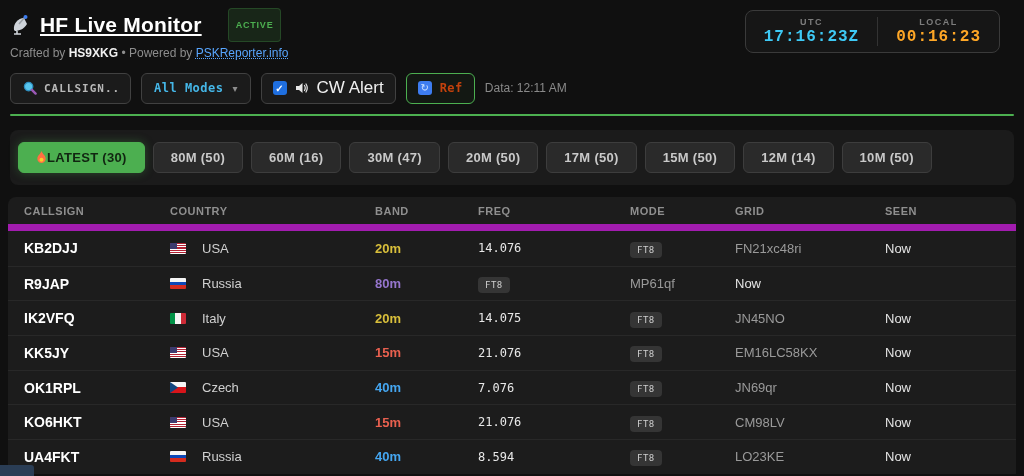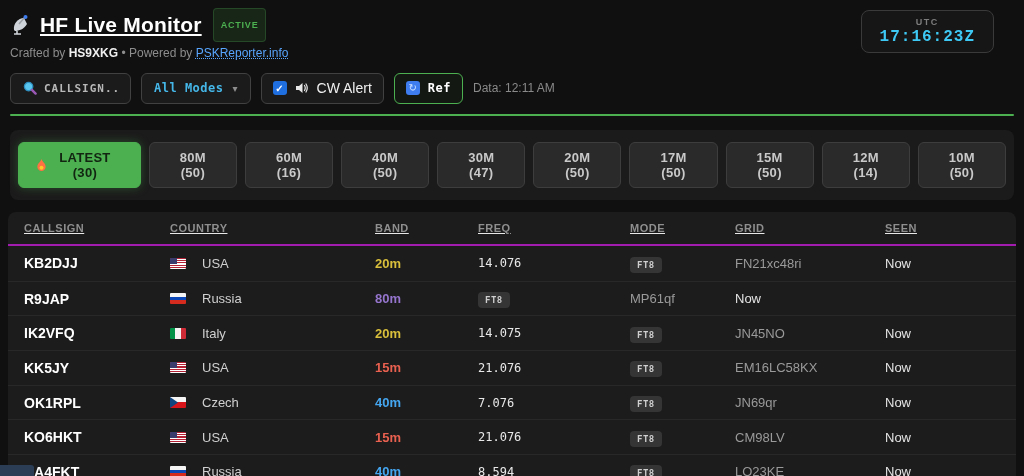--- a/index.html
+++ b/index.html
@@ -13,29 +13,29 @@
   .mono { font-family:Liberation Mono, monospace; }
 
   
   .header { display:flex; justify-content:space-between; align-items:flex-start; padding:8px 10px 0 10px; }
   .title-block { }
   .title-row { display:flex; align-items:center; gap:8px; }
   .app-icon { width:22px; height:22px; display:inline-flex; }
   .app-title { font-size:21px; font-weight:bold; color:#ffffff; letter-spacing:.2px;text-decoration:underline; }
   .status-badge {
     background:rgba(76,175,80,.14); color:#4caf50; border:1px solid rgba(76,175,80,.25);
-    font-size:9px; font-weight:bold; letter-spacing:.8px; padding:11px 7px; border-radius:4px; margin-left:3px;
+    font-size:9px; font-weight:bold; letter-spacing:.8px; padding:11px 7px; border-radius:4px; margin-left:18px;
   }
   .credit-line { margin-top:4px; font-size:12px; color:#8d8d8d; }
   .credit-line .author { color:#f0f0f0; font-weight:bold; }
   .credit-line .link { color:#58a6ff; text-decoration:underline dotted; cursor:pointer; }
 
   .clock-panel {
     display:flex; align-items:flex-end; background:#161616; border:1px solid #3a3a3a;
-    border-radius:8px; padding:6px 0; margin:2px 20px 0 0;
+    border-radius:8px; padding:6px 0; margin:2px 14px 0 0;
   }
   .clock-cell { padding:0 18px; text-align:center; }
   .clock-cell + .clock-cell { border-left:1px solid #333; }
   .clock-label { font-size:9px; color:#7d7d7d; letter-spacing:1.5px; font-weight:bold; }
   .clock-time { font-size:16px; font-weight:bold; letter-spacing:1px; margin-top:1px; }
   .clock-time.utc { color:#3ec9f5; }
   .clock-time.local { color:#ffa726; }
 
   
   .toolbar { display:flex; align-items:center; gap:10px; padding:0 10px; margin-top:12px; height:32px; }
@@ -56,30 +56,30 @@
   .mode-select .sel-text { font-family:"DejaVu Sans Mono", monospace; font-size:12px; font-weight:bold; color:#45b7e8; letter-spacing:.5px; }
   .chevron { color:#8d8d8d; font-size:10px; }
   .cw-group {
     display:flex; align-items:center; gap:8px; background:#1b1b1b; border:1px solid #414141;
     border-radius:6px; padding:0 11px; height:31px; cursor:pointer;
   }
   .checkbox {
     width:14px; height:14px; background:#1f6fe0; border-radius:3px; display:inline-flex;
     align-items:center; justify-content:center; color:#fff; font-size:10px; font-weight:bold;
   }
-  .cw-label { font-size:14px; color:#f0f0f0; }
+  .cw-label { font-size:17px; color:#f0f0f0; }
   .ref-button {
     display:flex; align-items:center; gap:8px; background:rgba(76,175,80,.05); border:1px solid #4caf50;
     border-radius:6px; padding:0 11px; height:31px; cursor:pointer;
   }
   .ref-icon {
     width:14px; height:14px; background:#3d7df0; border-radius:3px; color:#cfe3ff;
     display:inline-flex; align-items:center; justify-content:center; font-size:10px; line-height:1;
   }
-  .ref-label { font-family:"DejaVu Sans Mono", monospace; font-size:12px; font-weight:bold; color:#ffffff; letter-spacing:.5px; }
+  .ref-label { font-family:"DejaVu Sans Mono", monospace; font-size:12px; font-weight:bold; color:#c2410c; letter-spacing:.5px; }
   .data-status { font-size:12px; color:#8a8a8a; }
 
   .green-divider { height:2px; background:#4caf50; margin:10px 10px 0 10px; border-radius:1px; }
 
   
   .band-bar {
     margin:14px 10px 0 10px; background:#1b1b1b; border-radius:8px;
     padding:12px 8px; display:flex; gap:8px; align-items:center;
   }
   .band-btn {
@@ -91,36 +91,36 @@
     background:#4caf50; border-color:#4caf50; color:#112511;
     box-shadow:0 0 10px rgba(76,175,80,.35);
   }
 
   
   .table-card { margin:12px 8px 0 8px; background:#1c1c1c; border-radius:8px 8px 0 0; overflow:hidden; }
   .trow {
     display:grid; grid-template-columns:146px 205px 103px 152px 105px 150px 1fr;
     align-items:center;
   }
-  .thead { height:34px; border-bottom:2px solid #a21caf;text-decoration:underline; }
+  .thead { height:34px; border-bottom:7px solid #a21caf; }
   .thead .cell { font-size:11px; font-weight:bold; color:#8f8f8f; letter-spacing:.5px; }
   .cell { padding-left:16px; white-space:nowrap; overflow:hidden; }
   .data-row { height:34.7px; cursor:pointer; }
   .data-row + .data-row { border-top:1px solid #282828; }
   .c-callsign { font-size:14px; font-weight:bold; color:#ffffff; }
   .c-country { display:flex; align-items:center; gap:16px; font-size:13px; color:#d0d0d0; }
   .c-band { font-size:13px; font-weight:bold; }
   .c-band[data-band="20m"] { color:#d9bf3b; }
   .c-band[data-band="80m"] { color:#9575cd; }
   .c-band[data-band="15m"] { color:#e8604f; }
   .c-band[data-band="40m"] { color:#45a6f0; }
   .c-freq { font-family:"DejaVu Sans Mono", monospace; font-size:12px; color:#e8e8e8; }
   .mode-badge {
     display:inline-block; background:#353535; color:#cfcfcf; border-radius:4px;
-    font-family:"DejaVu Sans Mono", monospace; font-size:9px; font-weight:bold;
+    font-family:"DejaVu Sans Mono", monospace; font-size:9px; font-weight:normal;
     letter-spacing:.5px; padding:3px 7px;
   }
   .c-grid { font-size:13px; color:#9a9a9a; }
   .c-seen { font-size:13px; color:#e4e4e4; }
 
   
   .flag { width:16px; height:11px; display:inline-block; border-radius:1px; position:relative; overflow:hidden; flex:none; background:#555; }
   .flag[data-flag="us"] { background:repeating-linear-gradient(180deg, #b22234 0 1.1px, #fff 1.1px 2.2px); }
   .flag[data-flag="us"]::after { content:""; position:absolute; left:0; top:0; width:7px; height:6px; background:#3c3b6e; }
   .flag[data-flag="ru"] { background:linear-gradient(180deg, #f5f5f5 0 33%, #0c47b7 33% 66%, #d52b1e 66% 100%); }
@@ -155,20 +155,24 @@
       <span>Powered by</span>
       <span class="link">PSKReporter.info</span>
     </div>
   </div>
 
   <div class="clock-panel">
     <div class="clock-cell">
       <div class="clock-label">UTC</div>
       <div class="clock-time utc mono">17:16:23Z</div>
     </div>
+    <div class="clock-cell">
+      <div class="clock-label">LOCAL</div>
+      <div class="clock-time local mono">00:16:23</div>
+    </div>
   </div>
 </div>
 
 <div class="toolbar">
   <div class="search-box">
     <span style="display:inline-flex;">
       <svg viewBox="0 0 14 14" width="14" height="14">
         <circle cx="5.6" cy="5.6" r="4.2" fill="#58c6ee" stroke="#2f8fc0" stroke-width="1.3"></circle>
         <line x1="8.9" y1="8.9" x2="12.6" y2="12.6" stroke="#9b59b6" stroke-width="2.4" stroke-linecap="round"></line>
       </svg>
@@ -212,23 +216,20 @@
     </span>
     <span>LATEST (30)</span>
   </button>
   <button class="band-btn">
       <span>80M (50)</span>
     </button>
   <button class="band-btn">
       <span>60M (16)</span>
     </button>
   <button class="band-btn">
-      <span>40M (50)</span>
-    </button>
-  <button class="band-btn">
       <span>30M (47)</span>
     </button>
   <button class="band-btn">
       <span>20M (50)</span>
     </button>
   <button class="band-btn">
       <span>17M (50)</span>
     </button>
   <button class="band-btn">
       <span>15M (50)</span>

